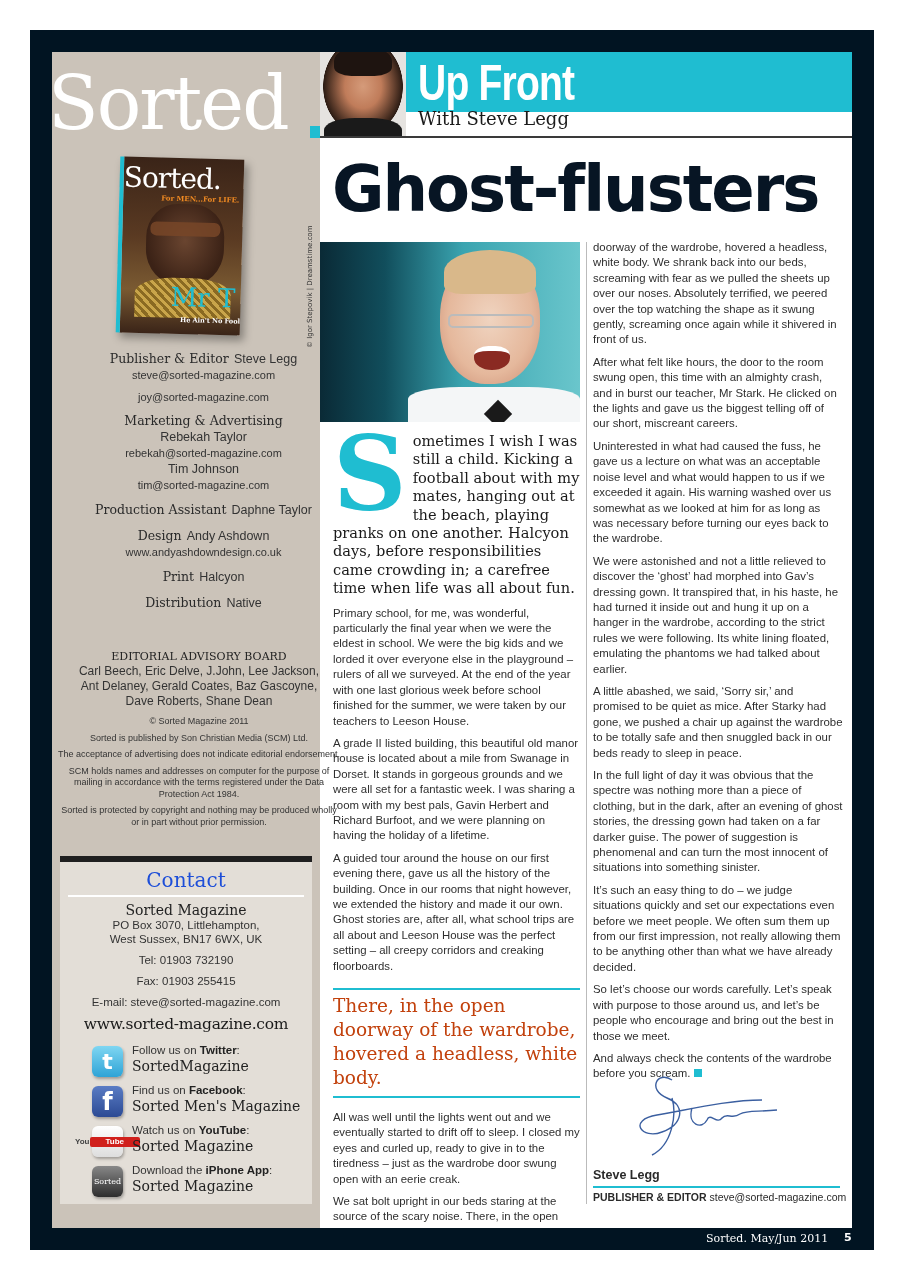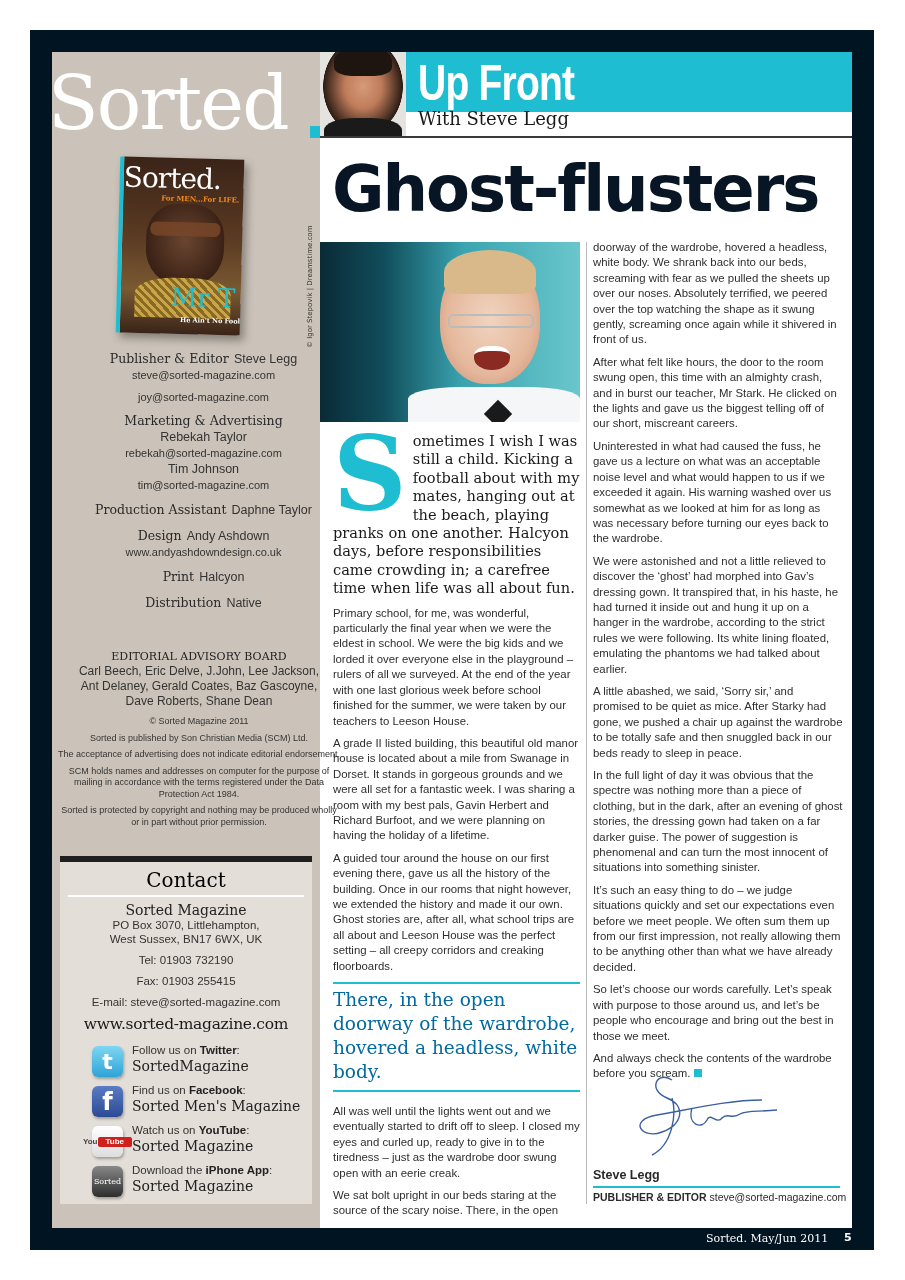--- a/index.html
+++ b/index.html
@@ -32,34 +32,34 @@
   .mh-email { font-family: "Liberation Sans", sans-serif; font-size: 11px; color: #333; line-height: 15px; }
   .mh-line { line-height: 17px; }
 
   .advisory { position: absolute; left: 0; top: 597px; width: 294px; text-align: center; }
   .adv-title { font-family: "DejaVu Serif", serif; font-size: 11px; color: #222; line-height: 15px; }
   .adv-names { font-family: "Liberation Sans", sans-serif; font-size: 12px; color: #333; line-height: 15px; }
   .legal { margin-top: 7px; font-family: "Liberation Sans", sans-serif; font-size: 9px; color: #333; line-height: 11.5px; padding: 0 4px; }
   .legal p { margin-bottom: 5px; }
 
   .contact { position: absolute; left: 8px; top: 804px; width: 252px; height: 348px; background: #e3ded7; border-top: 6px solid #1f1f1f; }
-  .contact-title { text-align: center; font-family: "DejaVu Serif", serif; font-size: 20px; color: #000000; margin-top: 6px; }
+  .contact-title { text-align: center; font-family: "DejaVu Serif", serif; font-size: 20px; color: #1d4ed8; margin-top: 6px; }
   .contact-rule { width: 236px; height: 2px; background: #fff; margin: 3px auto 5px; }
   .contact-org { text-align: center; font-family: "DejaVu Serif", serif; font-size: 14px; color: #222; line-height: 16px; }
   .contact-line { text-align: center; font-family: "Liberation Sans", sans-serif; font-size: 11.5px; color: #333; line-height: 14px; }
   .contact-gap { margin-top: 7px; }
   .contact-web { text-align: center; font-family: "DejaVu Serif", serif; font-size: 15.5px; color: #1a1a1a; margin-top: 6px; letter-spacing: -0.3px; }
 
   .social { position: absolute; left: 32px; width: 210px; height: 36px; }
   .social-icon { position: absolute; left: 0; top: 2px; width: 31px; height: 31px; border-radius: 6px; box-shadow: 1px 2px 3px rgba(0,0,0,0.3); display: flex; align-items: center; justify-content: center; color: #fff; font-weight: bold; }
   .tw { background: linear-gradient(180deg,#7fd6f2,#2ea3d6); font-size: 22px; font-family: "DejaVu Sans", sans-serif; }
   .fb { background: linear-gradient(180deg,#5a7cc4,#2c4a94); font-size: 24px; font-family: "DejaVu Sans", sans-serif; }
   .yt { background: linear-gradient(180deg,#ffffff,#dddddd); flex-direction: row; font-size: 8px; text-align: center; }
   .yt .you { color: #444; font-family: "Liberation Sans", sans-serif; line-height: 9px; }
-  .yt .tube { background: #d0201c; color: #fff; padding: 0 8px; border-radius: 2px; font-family: "Liberation Sans", sans-serif; line-height: 10px; }
+  .yt .tube { background: #d0201c; color: #fff; padding: 0 16px; border-radius: 2px; font-family: "Liberation Sans", sans-serif; line-height: 10px; }
   .ip { background: linear-gradient(180deg,#888,#2d2d2d); font-size: 8px; font-family: "DejaVu Serif", serif; font-weight: normal; }
   .social-lead { position: absolute; left: 40px; top: 0; font-family: "Liberation Sans", sans-serif; font-size: 11.5px; color: #333; }
   .social-lead b { color: #222; }
   .social-handle { position: absolute; left: 40px; top: 14px; font-family: "DejaVu Serif", serif; font-size: 14px; color: #222; white-space: nowrap; }
 
   
   .author-photo { position: absolute; left: 268px; top: 0; width: 86px; height: 86px; background: radial-gradient(ellipse at 50% 40%, #d59b7a 0%, #c07c5a 30%, #2c1c14 65%, #e5e3e0 66%); overflow: hidden; }
   .author-hair { position: absolute; left: 14px; top: -6px; width: 58px; height: 30px; background: #1e1410; border-radius: 50% 50% 30% 30%; }
   .author-shirt { position: absolute; left: 4px; top: 66px; width: 78px; height: 30px; background: #1a1a1a; border-radius: 40% 40% 0 0; }
   .banner { position: absolute; left: 354px; top: 0; width: 446px; height: 60px; background: #1fbdd1; }
@@ -81,21 +81,21 @@
   
   .col { position: absolute; font-family: "Liberation Sans", sans-serif; font-size: 11.4px; line-height: 15.4px; color: #2e2e2e; }
   .col p { margin-bottom: 7px; }
   .col-left { left: 281px; top: 380px; width: 247px; }
   .col-right { left: 541px; top: 188px; width: 250px; }
   .col-divider { position: absolute; left: 534px; top: 190px; width: 1px; height: 962px; background: #bbb; }
 
   .lede { position: relative; font-family: "DejaVu Serif", serif; font-size: 14.6px; line-height: 18.4px; color: #1a1a1a; margin-bottom: 8px; }
   .dropcap { float: left; font-family: "DejaVu Serif", serif; font-weight: bold; font-size: 102px; line-height: 80px; color: #1fbdd1; margin: 2px 6px 0 0; height: 86px; }
 
-  .pullquote { border-top: 2px solid #1fbdd1; border-bottom: 2px solid #1fbdd1; padding: 4px 0 6px; margin: 8px 0 12px; font-family: "DejaVu Serif", serif; font-size: 18.5px; line-height: 24px; color: #0369a1; }
+  .pullquote { border-top: 2px solid #1fbdd1; border-bottom: 2px solid #1fbdd1; padding: 4px 0 6px; margin: 14px 0 12px; font-family: "DejaVu Serif", serif; font-size: 18.5px; line-height: 24px; color: #c2410c; }
 
   .end-mark { display: inline-block; width: 8px; height: 8px; background: #1fbdd1; margin-left: 3px; }
 
   .signature { position: absolute; left: 580px; top: 1018px; width: 150px; height: 90px; }
   .sig-name { position: absolute; left: 541px; top: 1116px; font-family: "Liberation Sans", sans-serif; font-weight: bold; font-size: 12.5px; color: #2a2a2a; }
   .sig-rule { position: absolute; left: 541px; top: 1134px; width: 247px; height: 2px; background: #1fbdd1; }
   .sig-role { position: absolute; left: 541px; top: 1139px; font-family: "Liberation Sans", sans-serif; font-size: 10.5px; color: #2a2a2a; white-space: nowrap; }
   .sig-role b { font-weight: bold; }
 
   .footer { position: absolute; left: 706px; top: 1232px; font-family: "DejaVu Serif", serif; font-size: 11px; color: #fff; }

